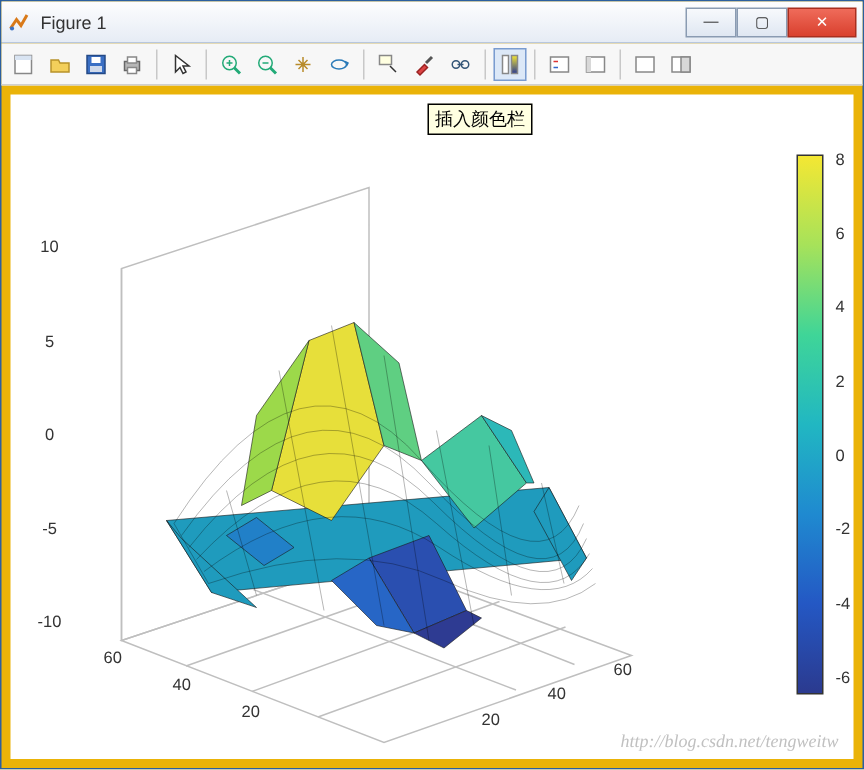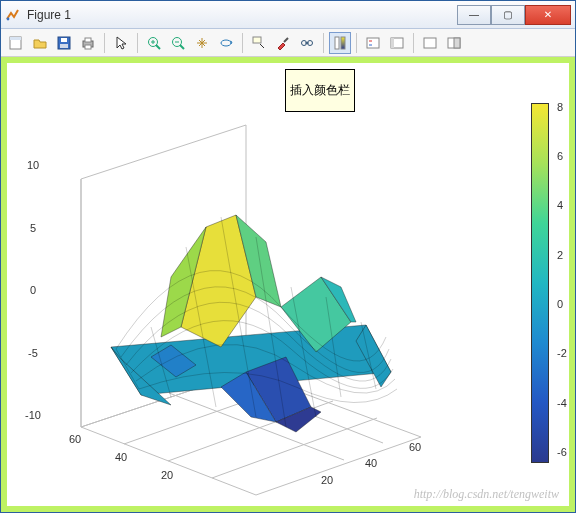--- a/index.html
+++ b/index.html
@@ -1,32 +1,32 @@
 <!DOCTYPE html>
 <html><head>
 <meta charset="utf-8">
 <style>
   * { box-sizing: border-box; margin: 0; padding: 0; }
   body { font-family: "Microsoft YaHei", Tahoma, sans-serif; font-size: 12px; background: #fff; }
-  .window { width: 576px; height: 513px; border: 1px solid #2b5f9e; background: #bef264; display: flex; flex-direction: column; }
+  .window { width: 576px; height: 513px; border: 1px solid #2b5f9e; background: #eab308; display: flex; flex-direction: column; }
   .titlebar { height: 28px; background: linear-gradient(#fdfdfe,#e6ecf5); display: flex; align-items: center; padding: 0 4px; border-bottom: 1px solid #b8c7de; }
   .titlebar .mat-icon { width: 16px; height: 16px; margin-right: 6px; }
   .titlebar .title { flex: 1; color: #333; }
   .win-btns { display: flex; gap: 0; }
   .win-btn { width: 34px; height: 20px; border: 1px solid #8a9bb2; background: linear-gradient(#f7f9fc,#dfe7f2); display: flex; align-items: center; justify-content: center; font-size: 10px; color: #333; }
   .win-btn.close { background: linear-gradient(#ef6b5a,#d9402e); color: #fff; border-color: #a82e1f; width: 46px; }
   .menubar { height: 22px; background: #f4f4f4; border-bottom: 1px solid #d0d0d0; display: flex; align-items: center; padding: 0 4px; gap: 8px; }
   .menu-item { padding: 2px 4px; color: #222; cursor: default; }
   .menu-arrow { margin-left: auto; font-size: 9px; color: #555; padding-right: 4px; }
   .toolbar { height: 28px; background: #f7f7f7; border-bottom: 1px solid #d0d0d0; display: flex; align-items: center; padding: 0 4px; gap: 2px; }
   .tb-btn { width: 22px; height: 22px; display: flex; align-items: center; justify-content: center; border: 1px solid transparent; }
   .tb-btn.active { border: 1px solid #7a9ccf; background: #dce8f7; }
   .tb-sep { width: 1px; height: 20px; background: #c8c8c8; margin: 0 3px; }
   .plot-area { flex: 1; background: #fff; margin: 6px; border: 0; position: relative; overflow: hidden; }
-  .tooltip-box { position: absolute; top: 6px; left: 278px; background: #ffffe1; border: 1px solid #000; padding: 12px 4px; font-size: 12px; }
+  .tooltip-box { position: absolute; top: 6px; left: 278px; background: #ffffe1; border: 1px solid #000; padding: 1px 4px; font-size: 12px; }
   .axes3d { position: absolute; left: 14px; top: 34px; width: 420px; height: 410px; }
   .colorbar { position: absolute; right: 12px; top: 40px; width: 26px; height: 360px; }
   .cbar-strip { width: 18px; height: 100%; border: 1px solid #333; background: linear-gradient(to top,#2b3a8f,#2458c4,#1f8ad0,#21b7c2,#3fd598,#a6e25a,#f4e733); }
   .cbar-ticks { position: absolute; right: -18px; top: 0; height: 100%; width: 18px; }
   .cbar-tick { position: absolute; left: 0; font-size: 11px; color: #333; transform: translateY(-50%); }
   .z-ticks { position: absolute; left: 0; top: 68px; height: 250px; width: 28px; }
   .z-tick { position: absolute; left: 0; font-size: 11px; color: #333; transform: translateY(-50%); text-align: center; width: 24px; }
   .xy-ticks { position: absolute; font-size: 11px; color: #333; }
   .watermark { position: absolute; bottom: 4px; right: 10px; font-style: italic; font-size: 12px; color: rgba(140,140,140,0.55); font-family: Georgia, serif; }
   svg { display: block; }

